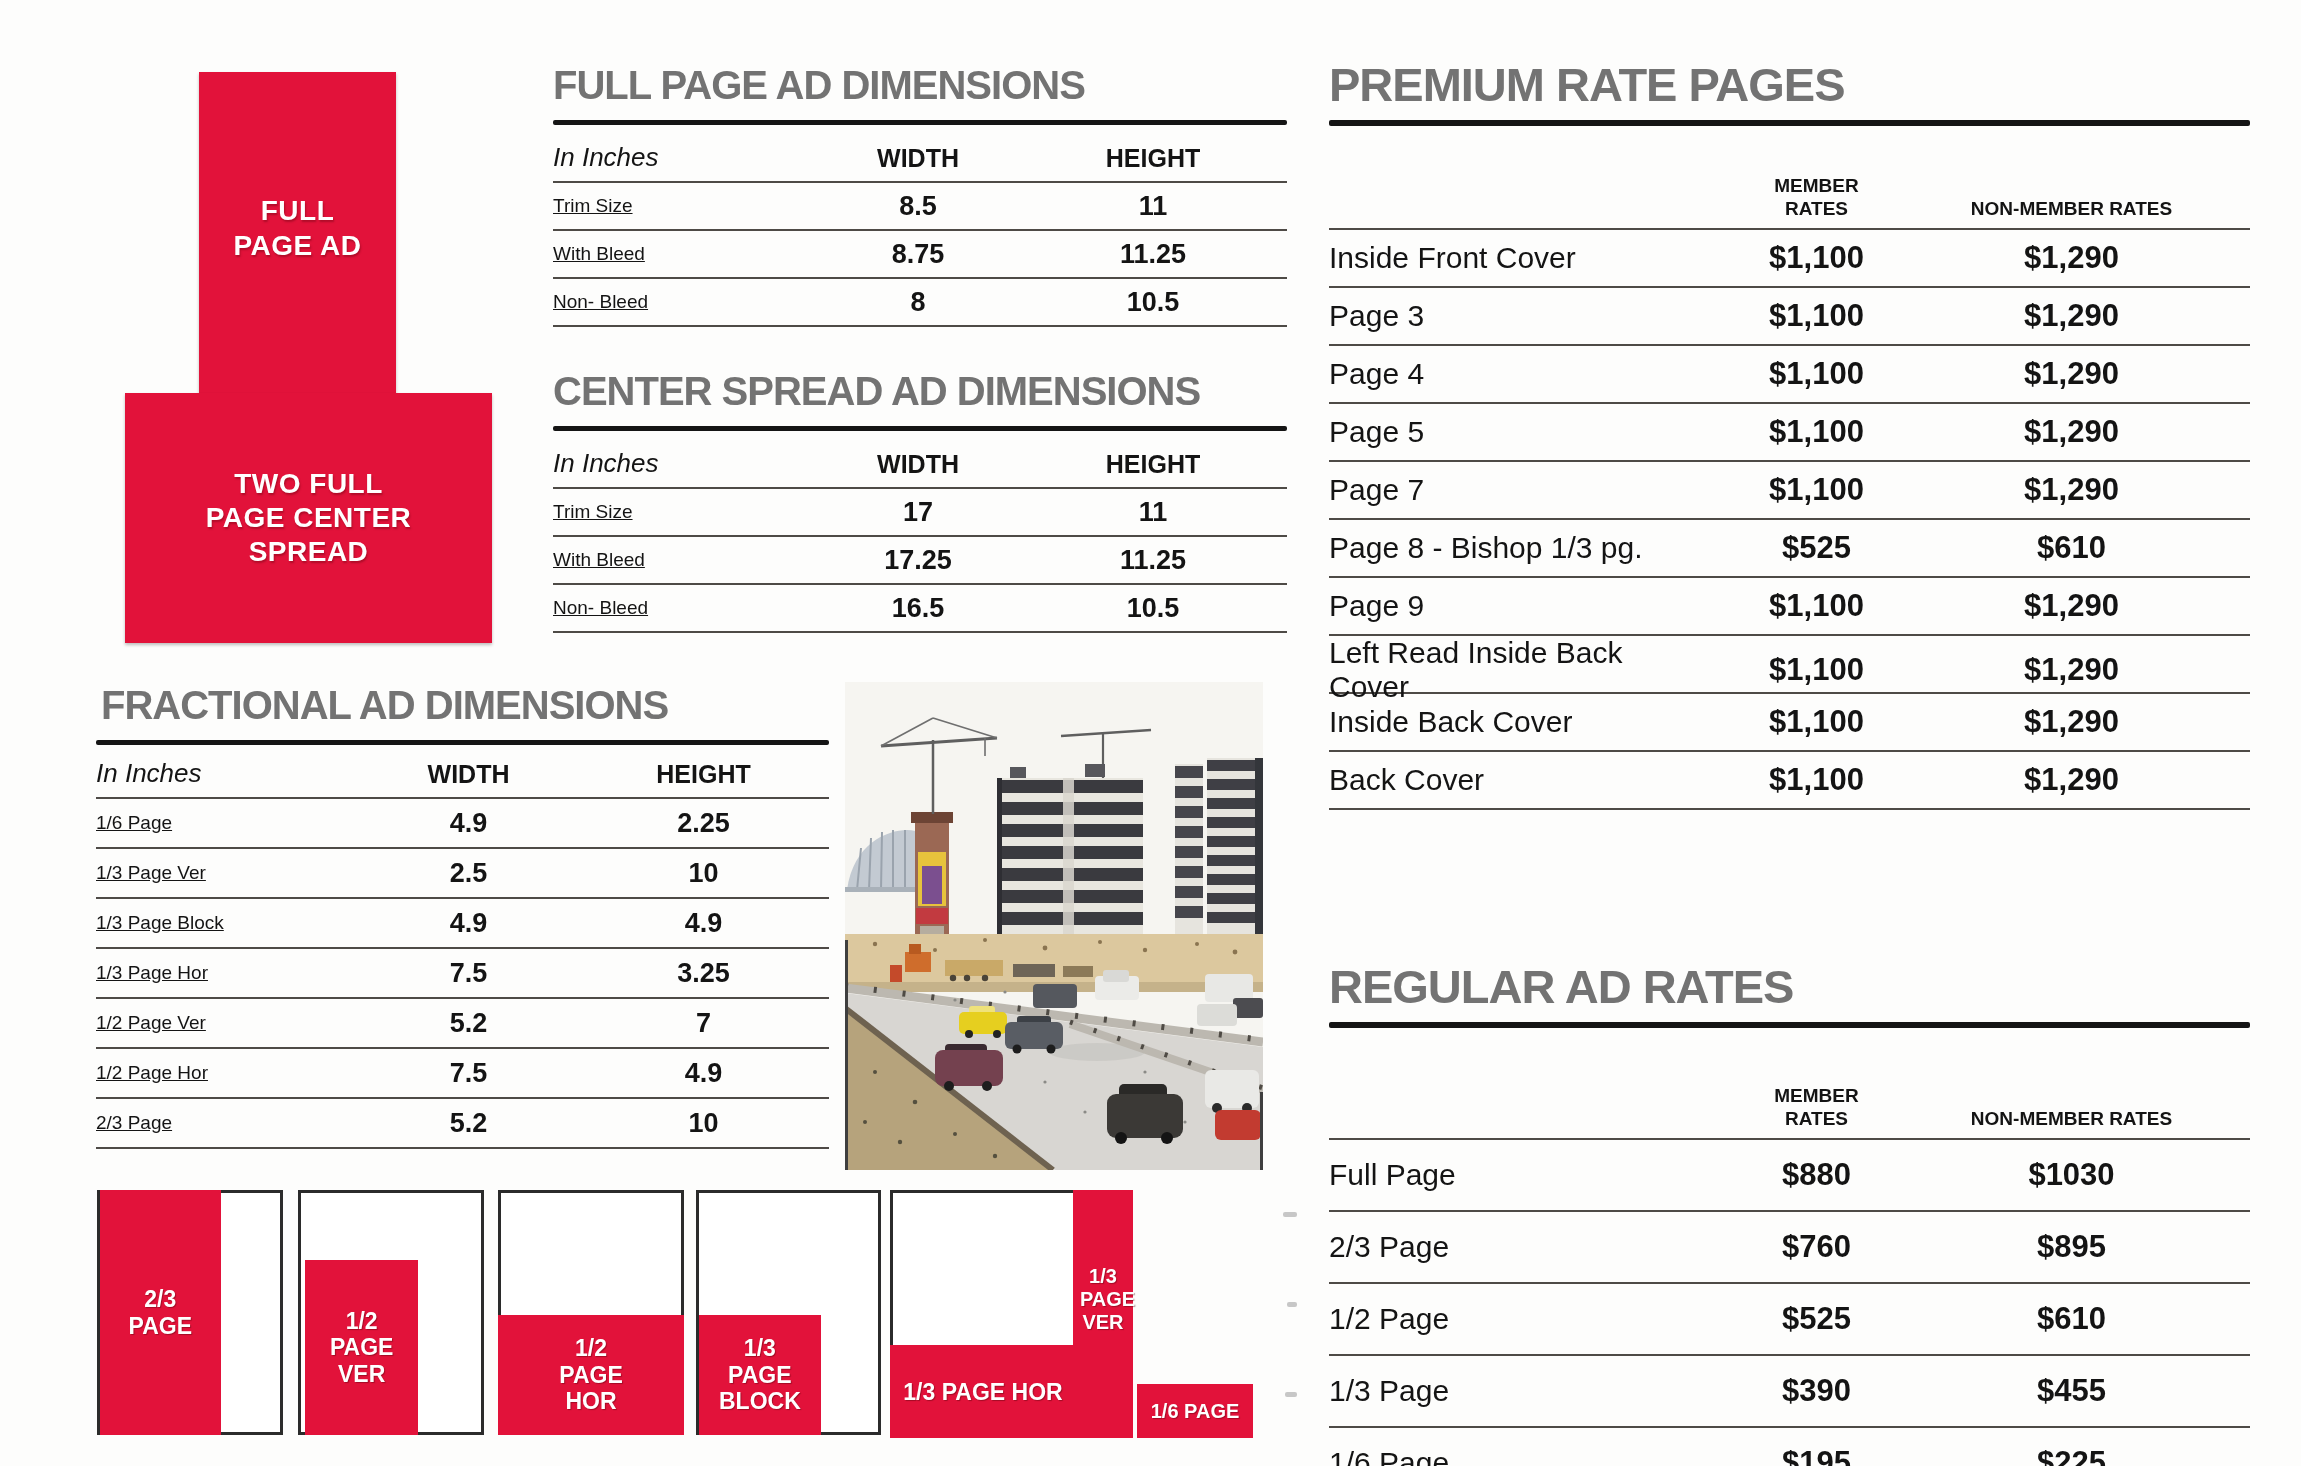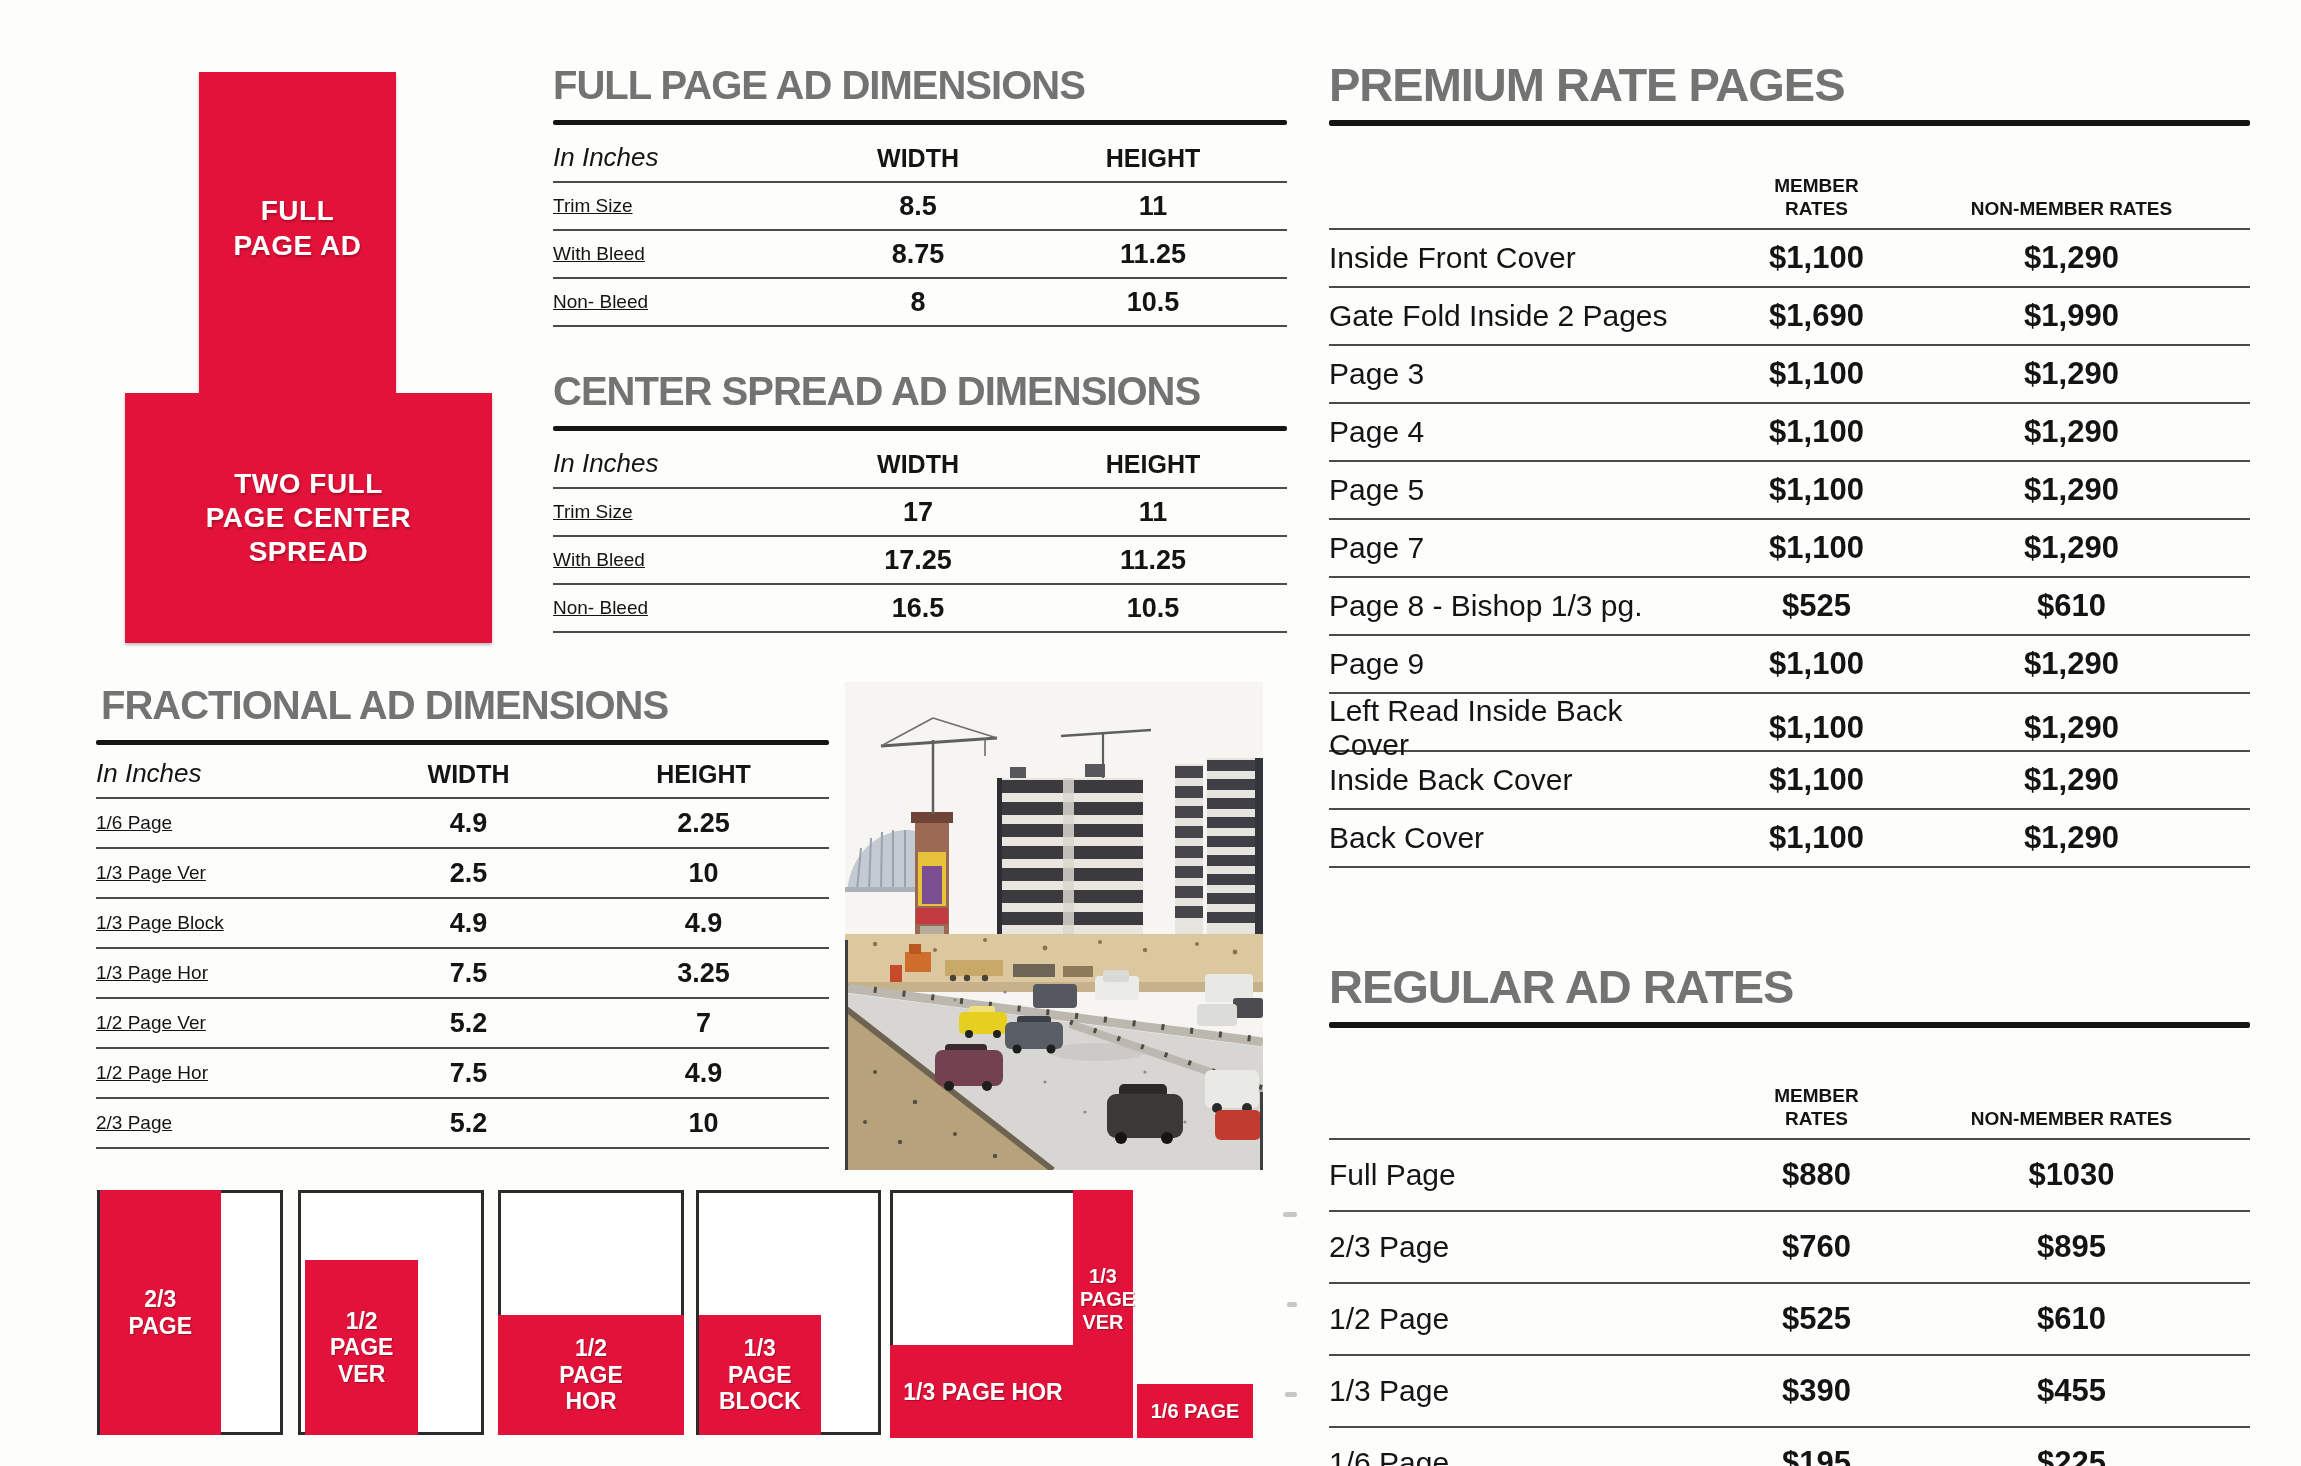--- a/index.html
+++ b/index.html
@@ -195,26 +195,20 @@
         </div>
       <div class="hwrap">
           <div class="rates-h n">NON-MEMBER RATES</div>
         </div>
         <div></div>
     </div>
     <div class="rt-grid rt-row">
       <div class="rlabel">Inside Front Cover</div>
       <div class="rval">$1,100</div>
       <div class="rval">$1,290</div>
-        <div></div>
-    </div>
-    <div class="rt-grid rt-row">
-      <div class="rlabel">Gate Fold Inside 2 Pages</div>
-      <div class="rval">$1,690</div>
-      <div class="rval">$1,990</div>
         <div></div>
     </div>
     <div class="rt-grid rt-row">
       <div class="rlabel">Page 3</div>
       <div class="rval">$1,100</div>
       <div class="rval">$1,290</div>
         <div></div>
     </div>
     <div class="rt-grid rt-row">
       <div class="rlabel">Page 4</div>

